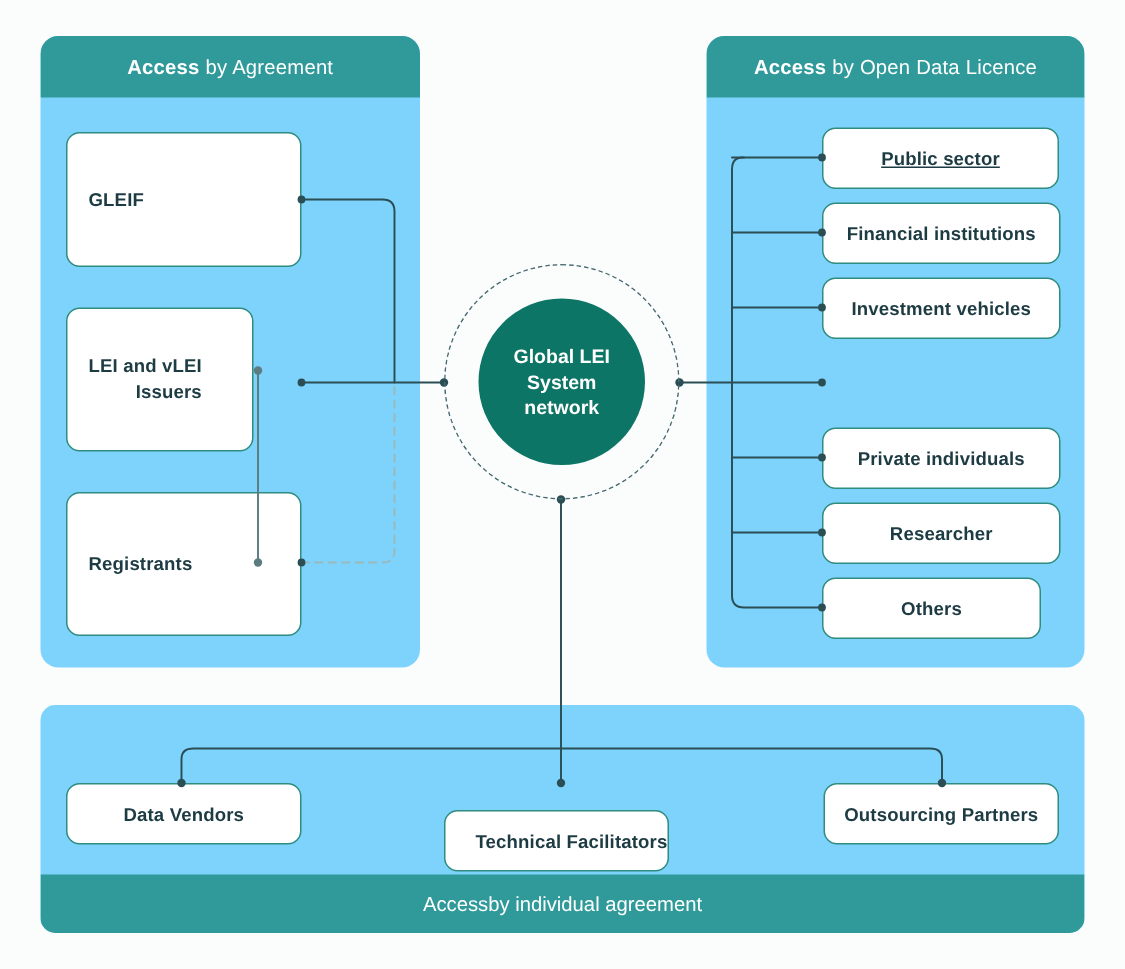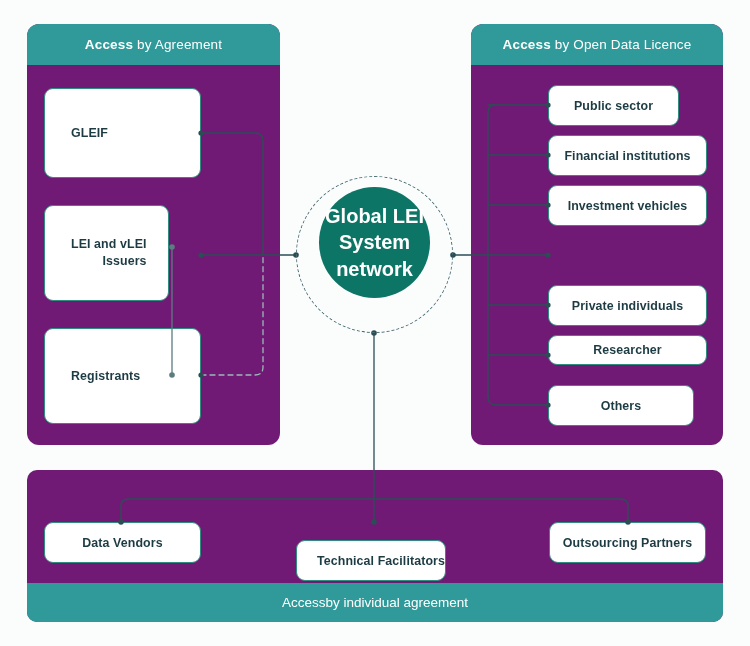--- a/index.html
+++ b/index.html
@@ -14,21 +14,21 @@
     overflow: hidden;
     position: relative;
   }
   #root {
     position: absolute;
     left: 0; top: 0;
     width: 750px; height: 646px;
   }
   .panel {
     position: absolute;
-    background: #701a75;
+    background: #7dd3fc;
     border-radius: 12px;
     overflow: hidden;
   }
   .panel-header {
     position: absolute;
     left: 0; top: 0;
     width: 100%;
     height: 41px;
     background: #309a9a;
     color: #ffffff;
@@ -71,21 +71,21 @@
     display: flex;
     align-items: center;
     color: #1d3b43;
     font-size: 12.4px;
     font-weight: bold;
     letter-spacing: .1px;
     box-sizing: border-box;
   }
   .node.left-node {
     justify-content: flex-start;
-    padding-left: 26px;
+    padding-left: 14px;
     white-space: pre-line;
     line-height: 1.35;
   }
   .node.right-node, .node.bottom-node {
     justify-content: center;
     text-align: center;
   }
 
   #center-hub {
     position: absolute;
@@ -95,30 +95,30 @@
   #center-ring {
     position: absolute;
     left: 0; top: 0;
     width: 157px; height: 157px;
     border: 1.5px dashed #4a6b72;
     border-radius: 50%;
     box-sizing: border-box;
   }
   #center-circle {
     position: absolute;
-    left: 23px; top: 11px;
+    left: 23px; top: 23px;
     width: 111px; height: 111px;
     border-radius: 50%;
     background: #0d7565;
     color: #ffffff;
     display: flex;
     align-items: center;
     justify-content: center;
     text-align: center;
-    font-size: 20px;
+    font-size: 13px;
     font-weight: bold;
     line-height: 1.32;
     white-space: pre-line;
     box-sizing: border-box;
   }
   svg#wires {
     position: absolute;
     left: 0; top: 0;
     width: 750px; height: 646px;
     pointer-events: none;
@@ -149,33 +149,33 @@
     <span>Registrants</span>
   </div>
 
   <div class="panel" id="right-panel">
     <div class="panel-header">
       <span class="hl">Access</span>
         <span class="rest">by Open Data Licence</span>
     </div>
   </div>
 
-  <div class="node right-node" style="left:548px; top:85px; width:131px; height:41px;">
+  <div class="node right-node" style="left:548px; top:85px; width:158px; height:41px;text-decoration:underline;">
     <span>Public sector</span>
   </div>
   <div class="node right-node" style="left:548px; top:135px; width:159px; height:41px;">
     <span>Financial institutions</span>
   </div>
   <div class="node right-node" style="left:548px; top:185px; width:159px; height:41px;">
     <span>Investment vehicles</span>
   </div>
   <div class="node right-node" style="left:548px; top:285px; width:159px; height:41px;">
     <span>Private individuals</span>
   </div>
-  <div class="node right-node" style="left:548px; top:335px; width:159px; height:30px;">
+  <div class="node right-node" style="left:548px; top:335px; width:159px; height:41px;">
     <span>Researcher</span>
   </div>
   <div class="node right-node" style="left:548px; top:385px; width:146px; height:41px;">
     <span>Others</span>
   </div>
 
   <div class="panel" id="bottom-panel">
     <div id="bottom-footer">
       <span class="hl">Access</span>
         <span class="rest">by individual agreement</span>

